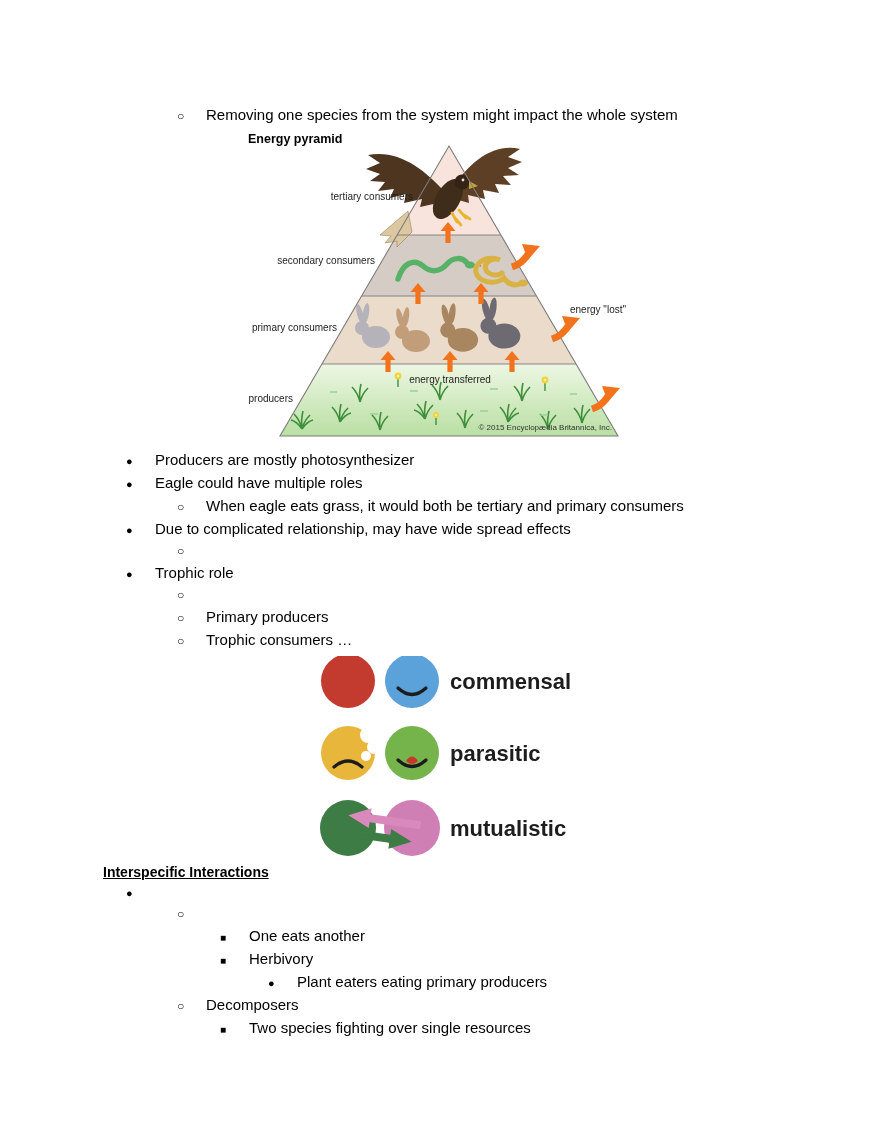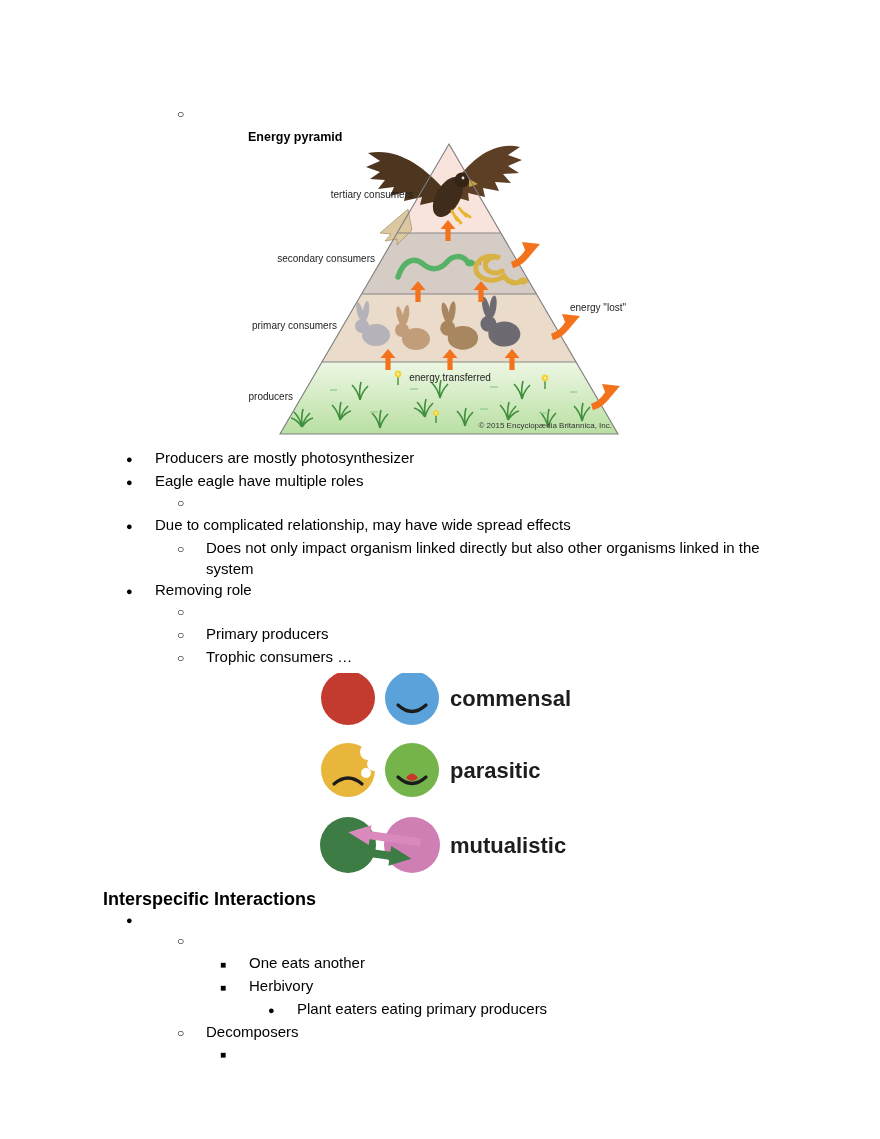--- a/index.html
+++ b/index.html
@@ -15,36 +15,37 @@
   .l1 { padding-left:126px; }
   .l2 { padding-left:177px; }
   .l3 { padding-left:220px; }
   .l4 { padding-left:268px; }
   .bt { flex:1 1 auto; }
 
   figure { margin:0; padding:0; }
   .fig-pyramid { margin:2px 0 8px 240px; width:420px; height:312px; }
   .fig-interactions { margin:4px 0 0 318px; width:290px; height:206px; }
 
-  .heading { margin:10px 0 0 103px; font-size:18px; font-weight:bold; line-height:21px; }
+  .heading { margin:0 0 0 103px; font-size:14px; font-weight:bold; line-height:21px;text-decoration:underline; }
 
   svg text { font-family:"Liberation Sans", sans-serif; }
   .pyr-label { font-size:10px; fill:#1d1d1d; }
   .pyr-title { font-size:12.5px; font-weight:bold; fill:#000; }
   .pyr-small { font-size:10px; fill:#1d1d1d; }
   .pyr-copy  { font-size:8px; fill:#333; }
   .ix-label  { font-size:22px; font-weight:bold; fill:#1d1d1d; }
 </style>
 </head>
 <body>
 
 <div class="page">
 
   <div class="bullet l2">
     <span class="mk circle">○</span>
+    <span class="bt">Removing one species from the system might impact the whole system</span>
   </div>
 
   <figure class="fig-pyramid">
     <svg width="420" height="312" viewBox="0 0 420 312">
       <defs>
         <linearGradient id="prodGrad" x1="0" y1="0" x2="0" y2="1">
           <stop offset="0" stop-color="#edf7e3"></stop>
             <stop offset="1" stop-color="#b9dfa3"></stop>
         </linearGradient>
       </defs>
@@ -200,36 +201,36 @@
       <text class="pyr-copy" x="372" y="301" text-anchor="end">© 2015 Encyclopædia Britannica, Inc.</text>
     </svg>
   </figure>
 
   <div class="bullet l1">
       <span class="mk disc">●</span>
       <span class="bt">Producers are mostly photosynthesizer</span>
     </div>
   <div class="bullet l1">
       <span class="mk disc">●</span>
-      <span class="bt">Eagle eagle have multiple roles</span>
-    </div>
-  <div class="bullet l2">
-      <span class="mk circle">○</span>
+      <span class="bt">Eagle could have multiple roles</span>
+    </div>
+  <div class="bullet l2">
+      <span class="mk circle">○</span>
+      <span class="bt">When eagle eats grass, it would both be tertiary and primary consumers</span>
     </div>
   <div class="bullet l1">
       <span class="mk disc">●</span>
       <span class="bt">Due to complicated relationship, may have wide spread effects</span>
     </div>
   <div class="bullet l2">
       <span class="mk circle">○</span>
-      <span class="bt">Does not only impact organism linked directly but also other organisms linked in the system</span>
-    </div>
-  <div class="bullet l1">
-      <span class="mk disc">●</span>
-      <span class="bt">Removing role</span>
+    </div>
+  <div class="bullet l1">
+      <span class="mk disc">●</span>
+      <span class="bt">Trophic role</span>
     </div>
   <div class="bullet l2">
       <span class="mk circle">○</span>
     </div>
   <div class="bullet l2">
       <span class="mk circle">○</span>
       <span class="bt">Primary producers</span>
     </div>
   <div class="bullet l2">
       <span class="mk circle">○</span>
@@ -287,15 +288,16 @@
   <div class="bullet l4">
       <span class="mk disc">●</span>
       <span class="bt">Plant eaters eating primary producers</span>
     </div>
   <div class="bullet l2">
       <span class="mk circle">○</span>
       <span class="bt">Decomposers</span>
     </div>
   <div class="bullet l3">
       <span class="mk square">■</span>
+      <span class="bt">Two species fighting over single resources</span>
     </div>
 
 </div>
 
 </body></html>

